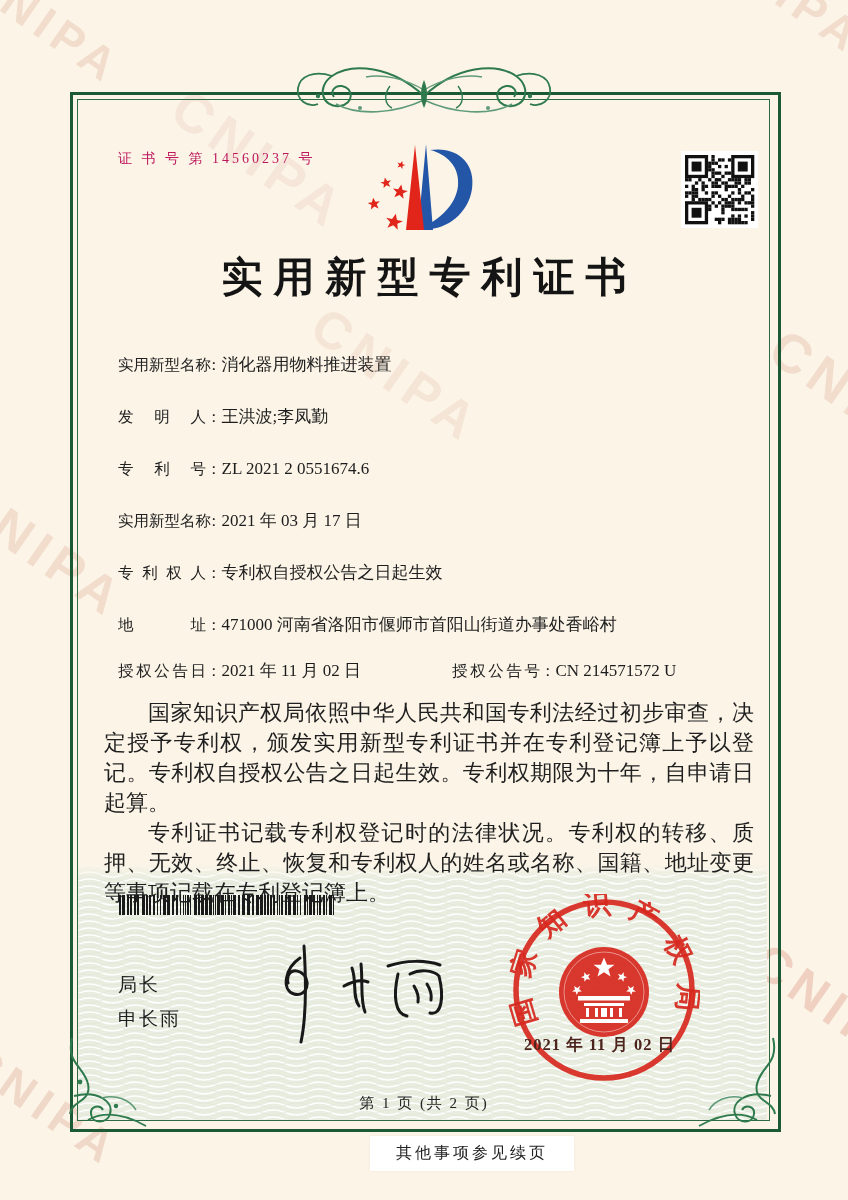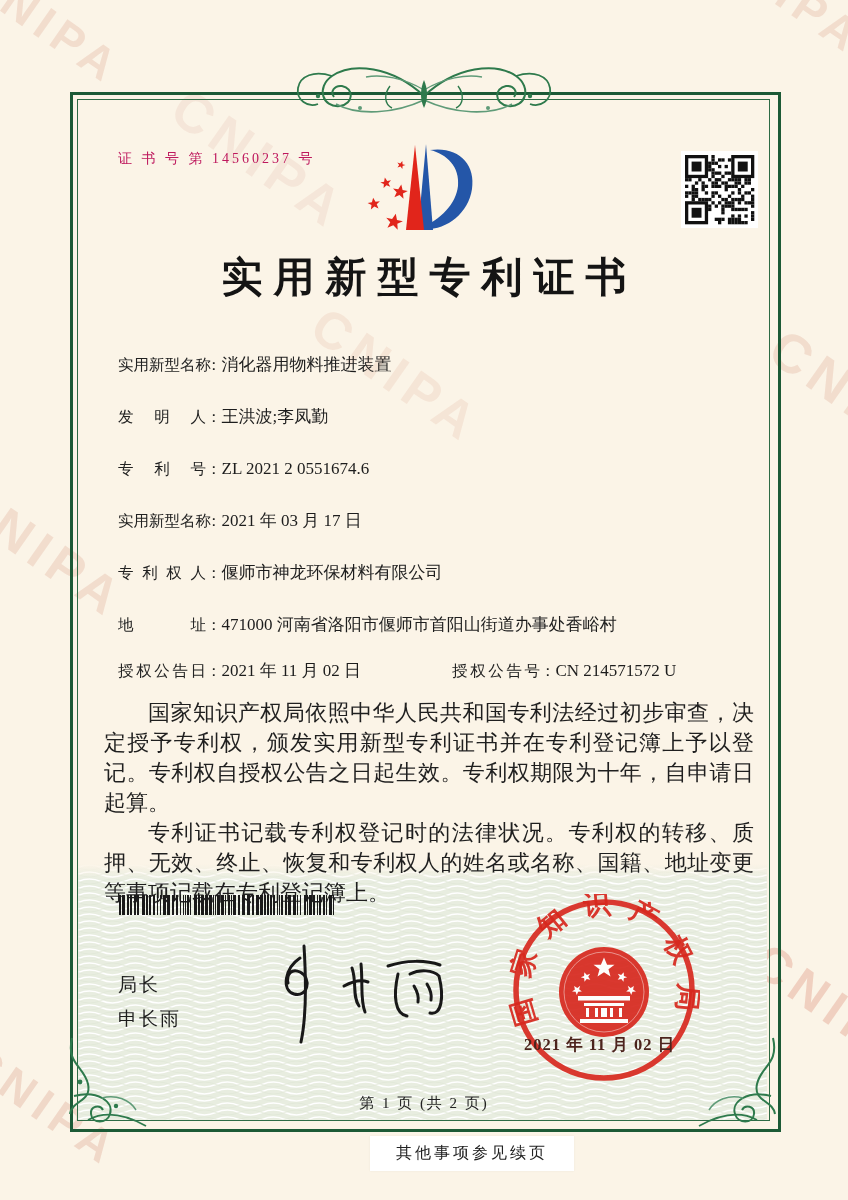--- a/index.html
+++ b/index.html
@@ -291,21 +291,21 @@
     <div class="row">
       <span class="lbl">发明人</span><span class="colon">：</span><span class="val">王洪波;李凤勤</span>
     </div>
     <div class="row">
       <span class="lbl">专利号</span><span class="colon">：</span><span class="val">ZL 2021 2 0551674.6</span>
     </div>
     <div class="row">
       <span class="lbl">实用新型名称</span><span class="colon">：</span><span class="val">2021 年 03 月 17 日</span>
     </div>
     <div class="row">
-      <span class="lbl">专利权人</span><span class="colon">：</span><span class="val">偃师市神龙环保材料有限公司</span>
+      <span class="lbl">专利权人</span><span class="colon">：</span><span class="val">专利权自授权公告之日起生效</span>
     </div>
     <div class="row">
       <span class="lbl">地址</span><span class="colon">：</span><span class="val">471000 河南省洛阳市偃师市首阳山街道办事处香峪村</span>
     </div>
     <div class="row" style="margin-top:-6px;">
       <span class="grant-left"><span class="lbl">授权公告日</span><span class="colon">：</span><span class="val">2021 年 11 月 02 日</span></span>
       <span class="lbl">授权公告号</span><span class="colon">：</span><span class="val">CN 214571572 U</span>
     </div>
   </div>
 

